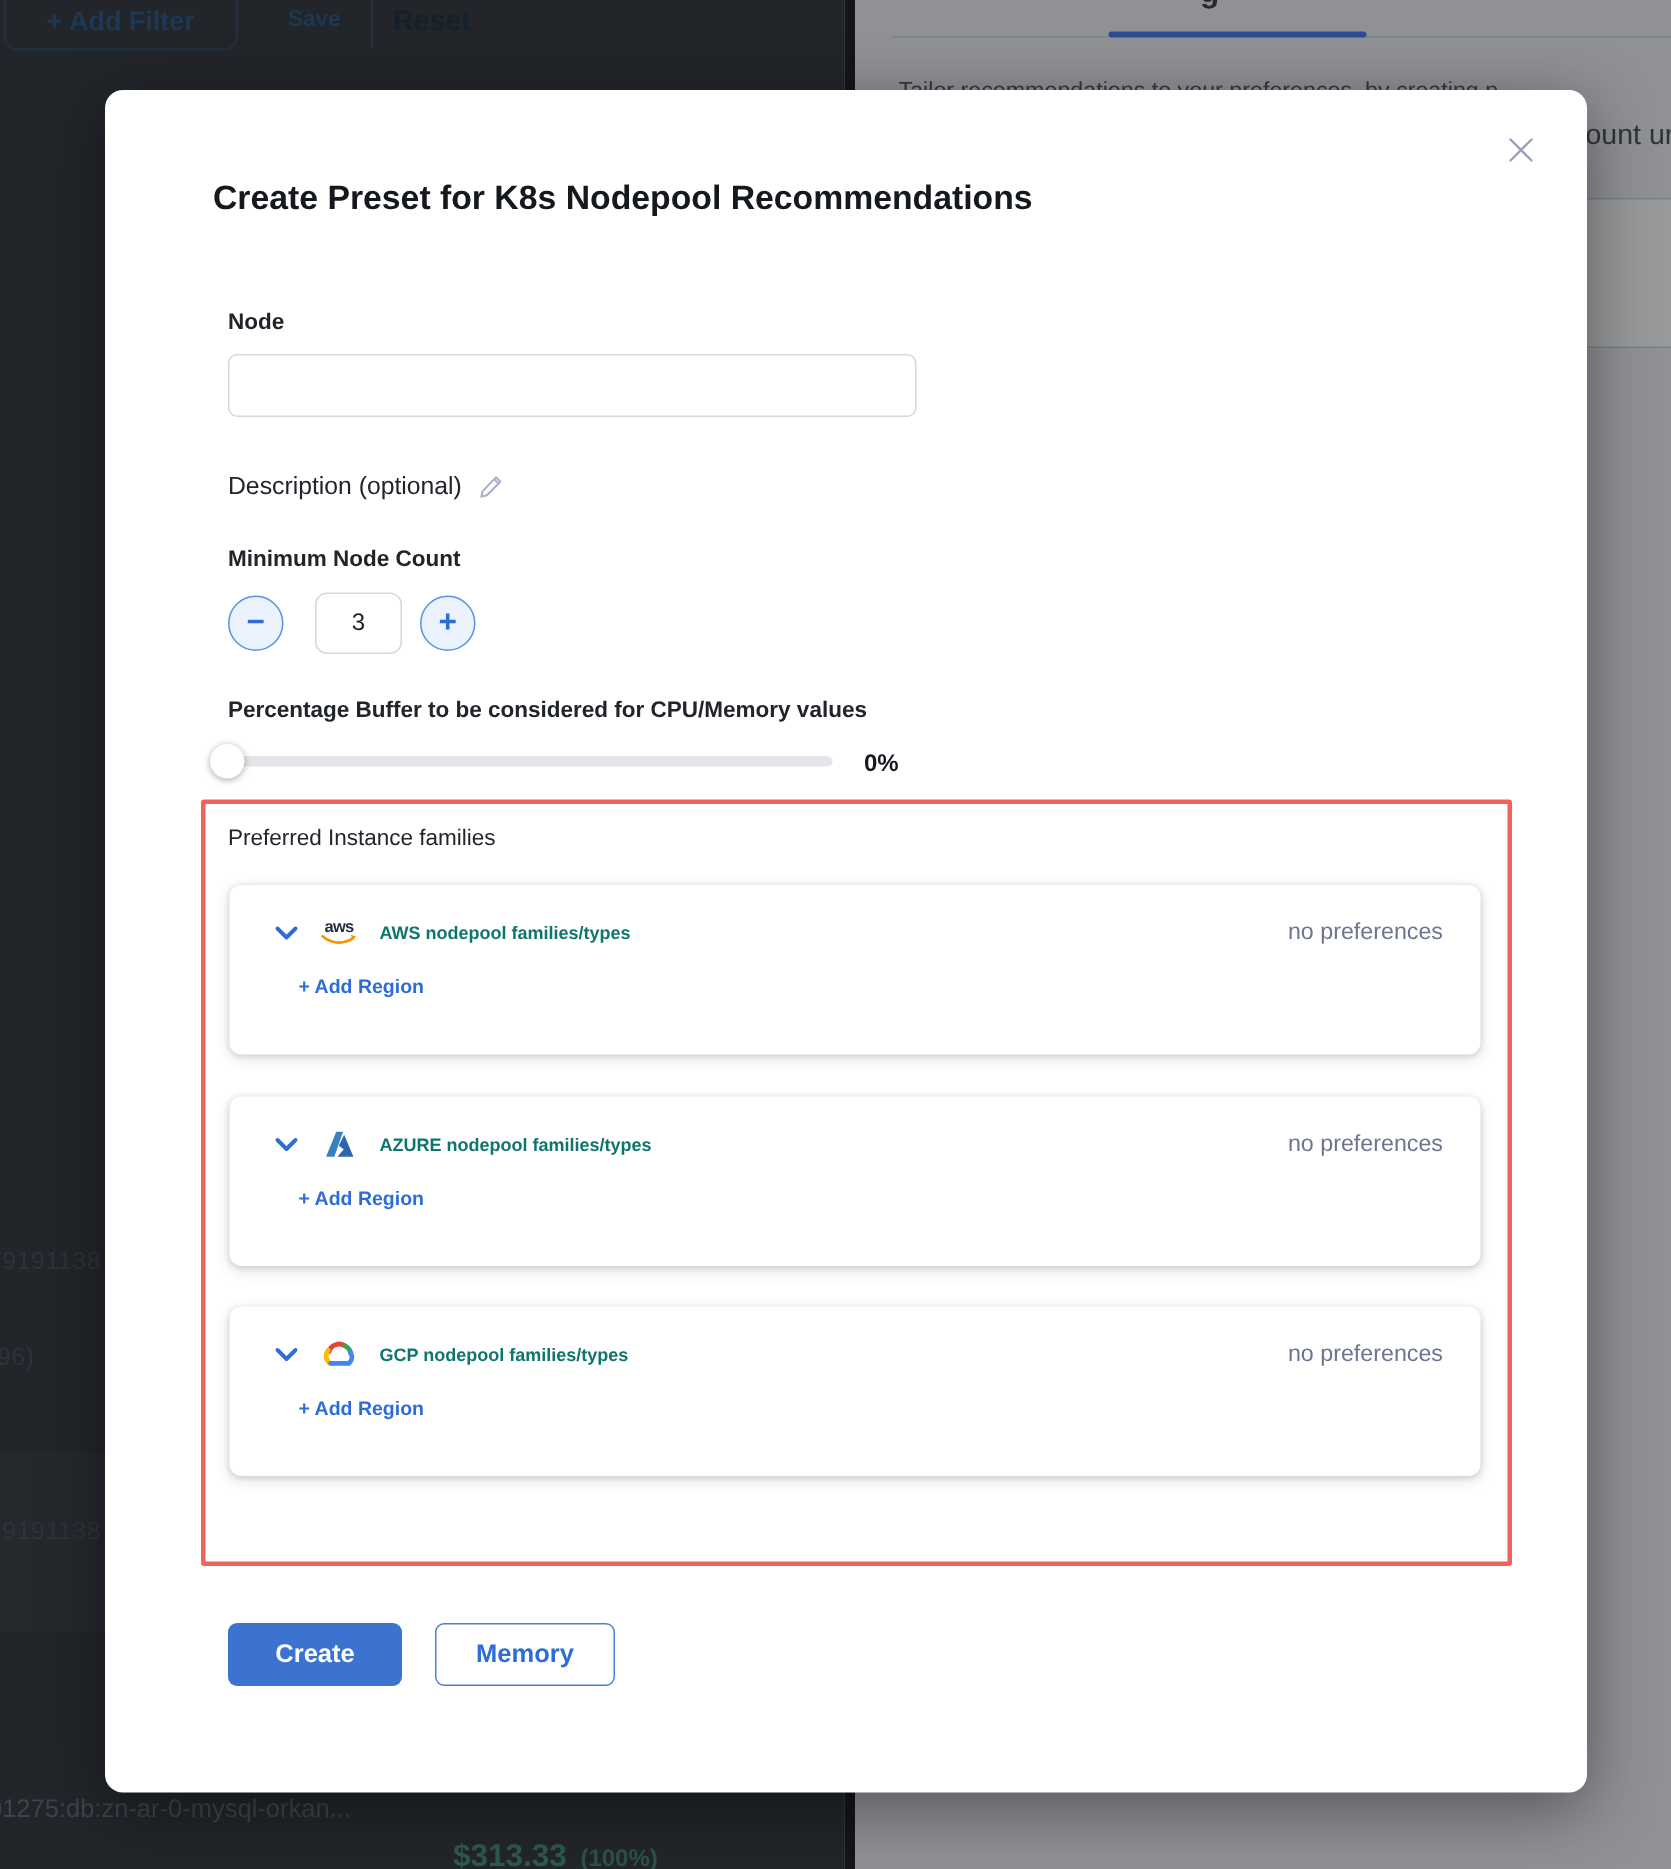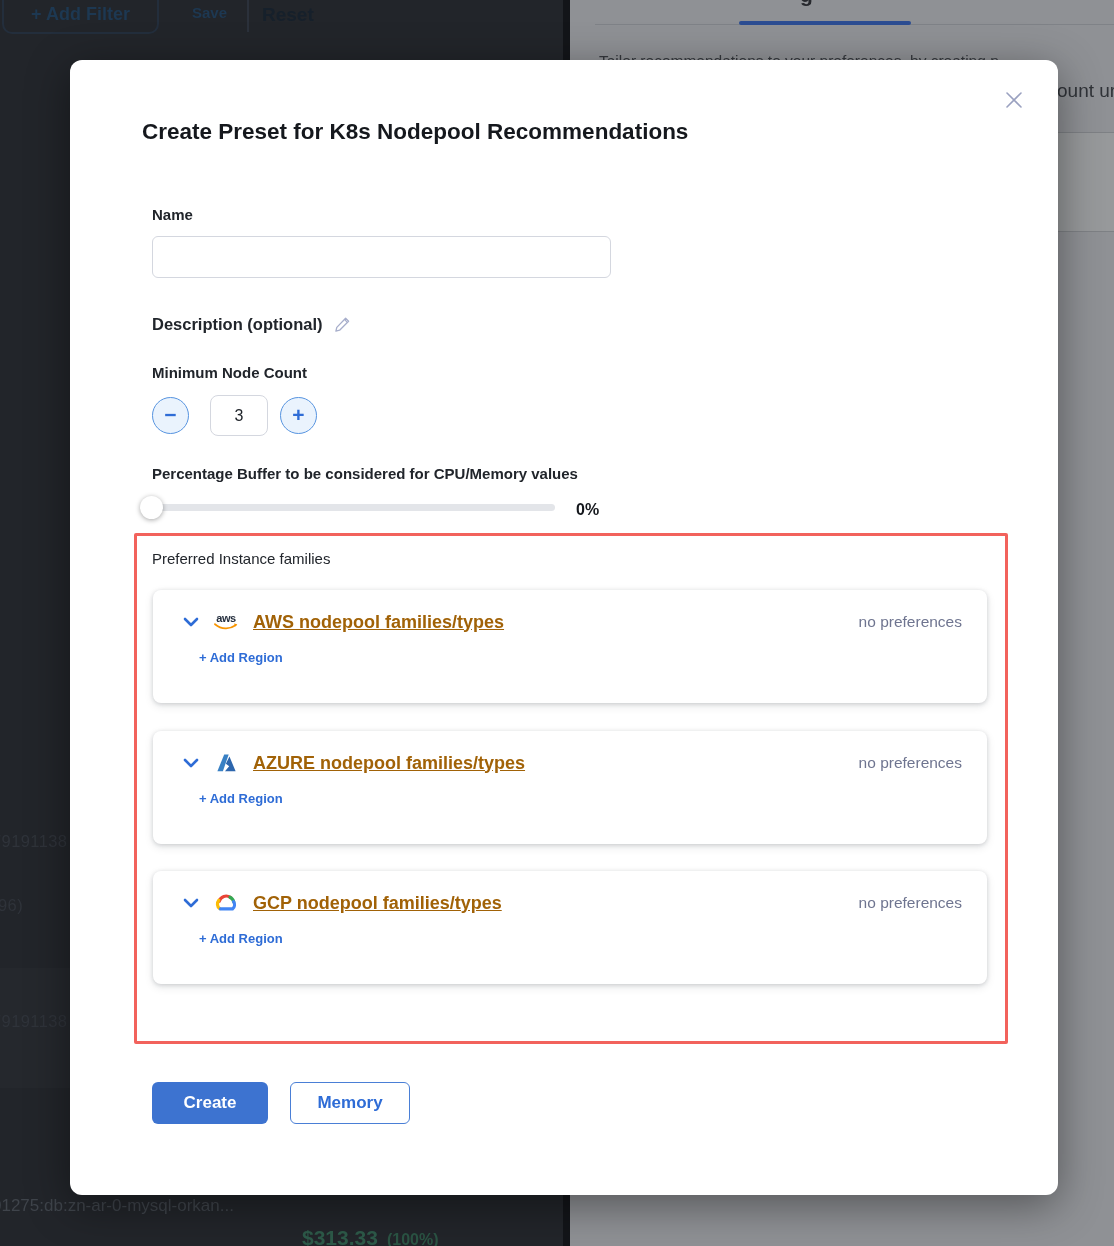--- a/index.html
+++ b/index.html
@@ -40,21 +40,21 @@
   .modal { left:70px; top:60px; width:988px; height:1135px; background:#ffffff;
            border-radius:12px; box-shadow:0 10px 44px rgba(0,0,0,.42); z-index:10; }
   .close-btn { left:928px; top:24px; width:32px; height:32px; background:none; border:none;
                cursor:pointer; display:flex; align-items:center; justify-content:center; }
   .modal-title { left:72px; top:59px; font-size:22.5px; font-weight:700; color:#15181d; white-space:nowrap; }
   .fld-label { font-size:15px; font-weight:600; color:#21252b; white-space:nowrap; }
   .name-label { left:82px; top:146px; }
   .name-input { left:82px; top:176px; width:459px; height:42px; border:1px solid #d4d7df;
                 border-radius:6px; font-size:15px; color:#21252b; padding:0 12px; outline:none; }
   .desc-row { left:82px; top:255px; display:flex; align-items:center; gap:10px; }
-  .desc-label { font-size:16.5px; font-weight:700; color:#21252b; }
+  .desc-label { font-size:16.5px; font-weight:400; color:#21252b; }
   .min-label { left:82px; top:304px; }
   .stepper { left:82px; top:335px; display:flex; align-items:center; }
   .step-btn { width:37px; height:37px; border-radius:50%; border:1.5px solid #5794e0;
               background:#eaf3fd; color:#2e6cd6; font-size:21px; font-weight:600;
               display:flex; align-items:center; justify-content:center; cursor:pointer; padding-bottom:2px; }
   .step-minus { margin-right:21px; } .step-plus { margin-left:12px; }
   .count-box { width:58px; height:41px; border:1px solid #d4d7df; border-radius:8px;
                display:flex; align-items:center; justify-content:center;
                font-size:16px; color:#1d2127; background:#fff; }
   .pct-label { left:82px; top:405px; }
@@ -69,21 +69,21 @@
 
   .prov-card { left:83px; width:834px; height:113px; background:#fff; border-radius:8px;
                box-shadow:0 1px 4px rgba(20,25,40,.16), 0 3px 10px rgba(20,25,40,.10); }
   .card1 { top:530px; } .card2 { top:671px;padding-left:20px; } .card3 { top:811px; }
   .prov-row { position:absolute; left:30px; right:25px; top:17px; height:30px;
               display:flex; align-items:center; }
   .chev { margin-right:13px; display:flex; cursor:pointer; }
   .prov-icon { width:28px; margin-right:13px; display:flex; flex-direction:column;
                align-items:center; justify-content:center; }
   .aws-text { font-size:11px; font-weight:700; color:#252f3e; letter-spacing:-.5px; line-height:10px; }
-  .prov-label { font-size:18px; font-weight:600; color:#a16207; white-space:nowrap;text-decoration:underline; }
+  .prov-label { font-size:12px; font-weight:600; color:#0f766e; white-space:nowrap; }
   .prov-status { margin-left:auto; font-size:15.5px; color:#6f7590; }
   .add-region { position:absolute; left:46px; top:60px; background:none; border:none;
                 font-size:13px; font-weight:700; color:#2e6cd6; cursor:pointer; white-space:nowrap; }
 
   .create-btn { left:82px; top:1022px; width:116px; height:42px; background:#3d73d0;
                 border:none; border-radius:6px; color:#fff; font-size:17px; font-weight:700; cursor:pointer; }
   .cancel-btn { left:220px; top:1022px; width:120px; height:42px; background:#fff;
                 border:1.5px solid #4a7fd6; border-radius:6px; color:#2e6cd6;
                 font-size:17px; font-weight:700; cursor:pointer; }
 </style>
@@ -120,21 +120,21 @@
   <button class="abs close-btn">
     <span style="display:flex;">
       <svg width="26" height="26" viewBox="0 0 26 26">
         <path d="M6 6 L20 20 M20 6 L6 20" stroke="#9aa1c0" stroke-width="1.6" stroke-linecap="round"></path>
       </svg>
     </span>
   </button>
 
   <h2 class="abs modal-title">Create Preset for K8s Nodepool Recommendations</h2>
 
-  <div class="abs fld-label name-label">Name</div>
+  <div class="abs fld-label name-label">Node</div>
   <input class="abs name-input" type="text" value="" style="">
 
   <div class="abs desc-row">
     <span class="desc-label">Description (optional)</span>
     <button style="background:none;border:none;cursor:pointer;display:flex;">
       <span style="display:flex;">
         <svg width="19" height="19" viewBox="0 0 19 19" fill="none">
           <path d="M12.6 3.2 L15.6 6.2 L6.6 15.2 L2.9 16.1 L3.8 12.4 Z" stroke="#a7aecb" stroke-width="1.3" stroke-linejoin="round"></path>
           <path d="M11.4 4.4 L14.4 7.4" stroke="#a7aecb" stroke-width="1.3"></path>
         </svg>

